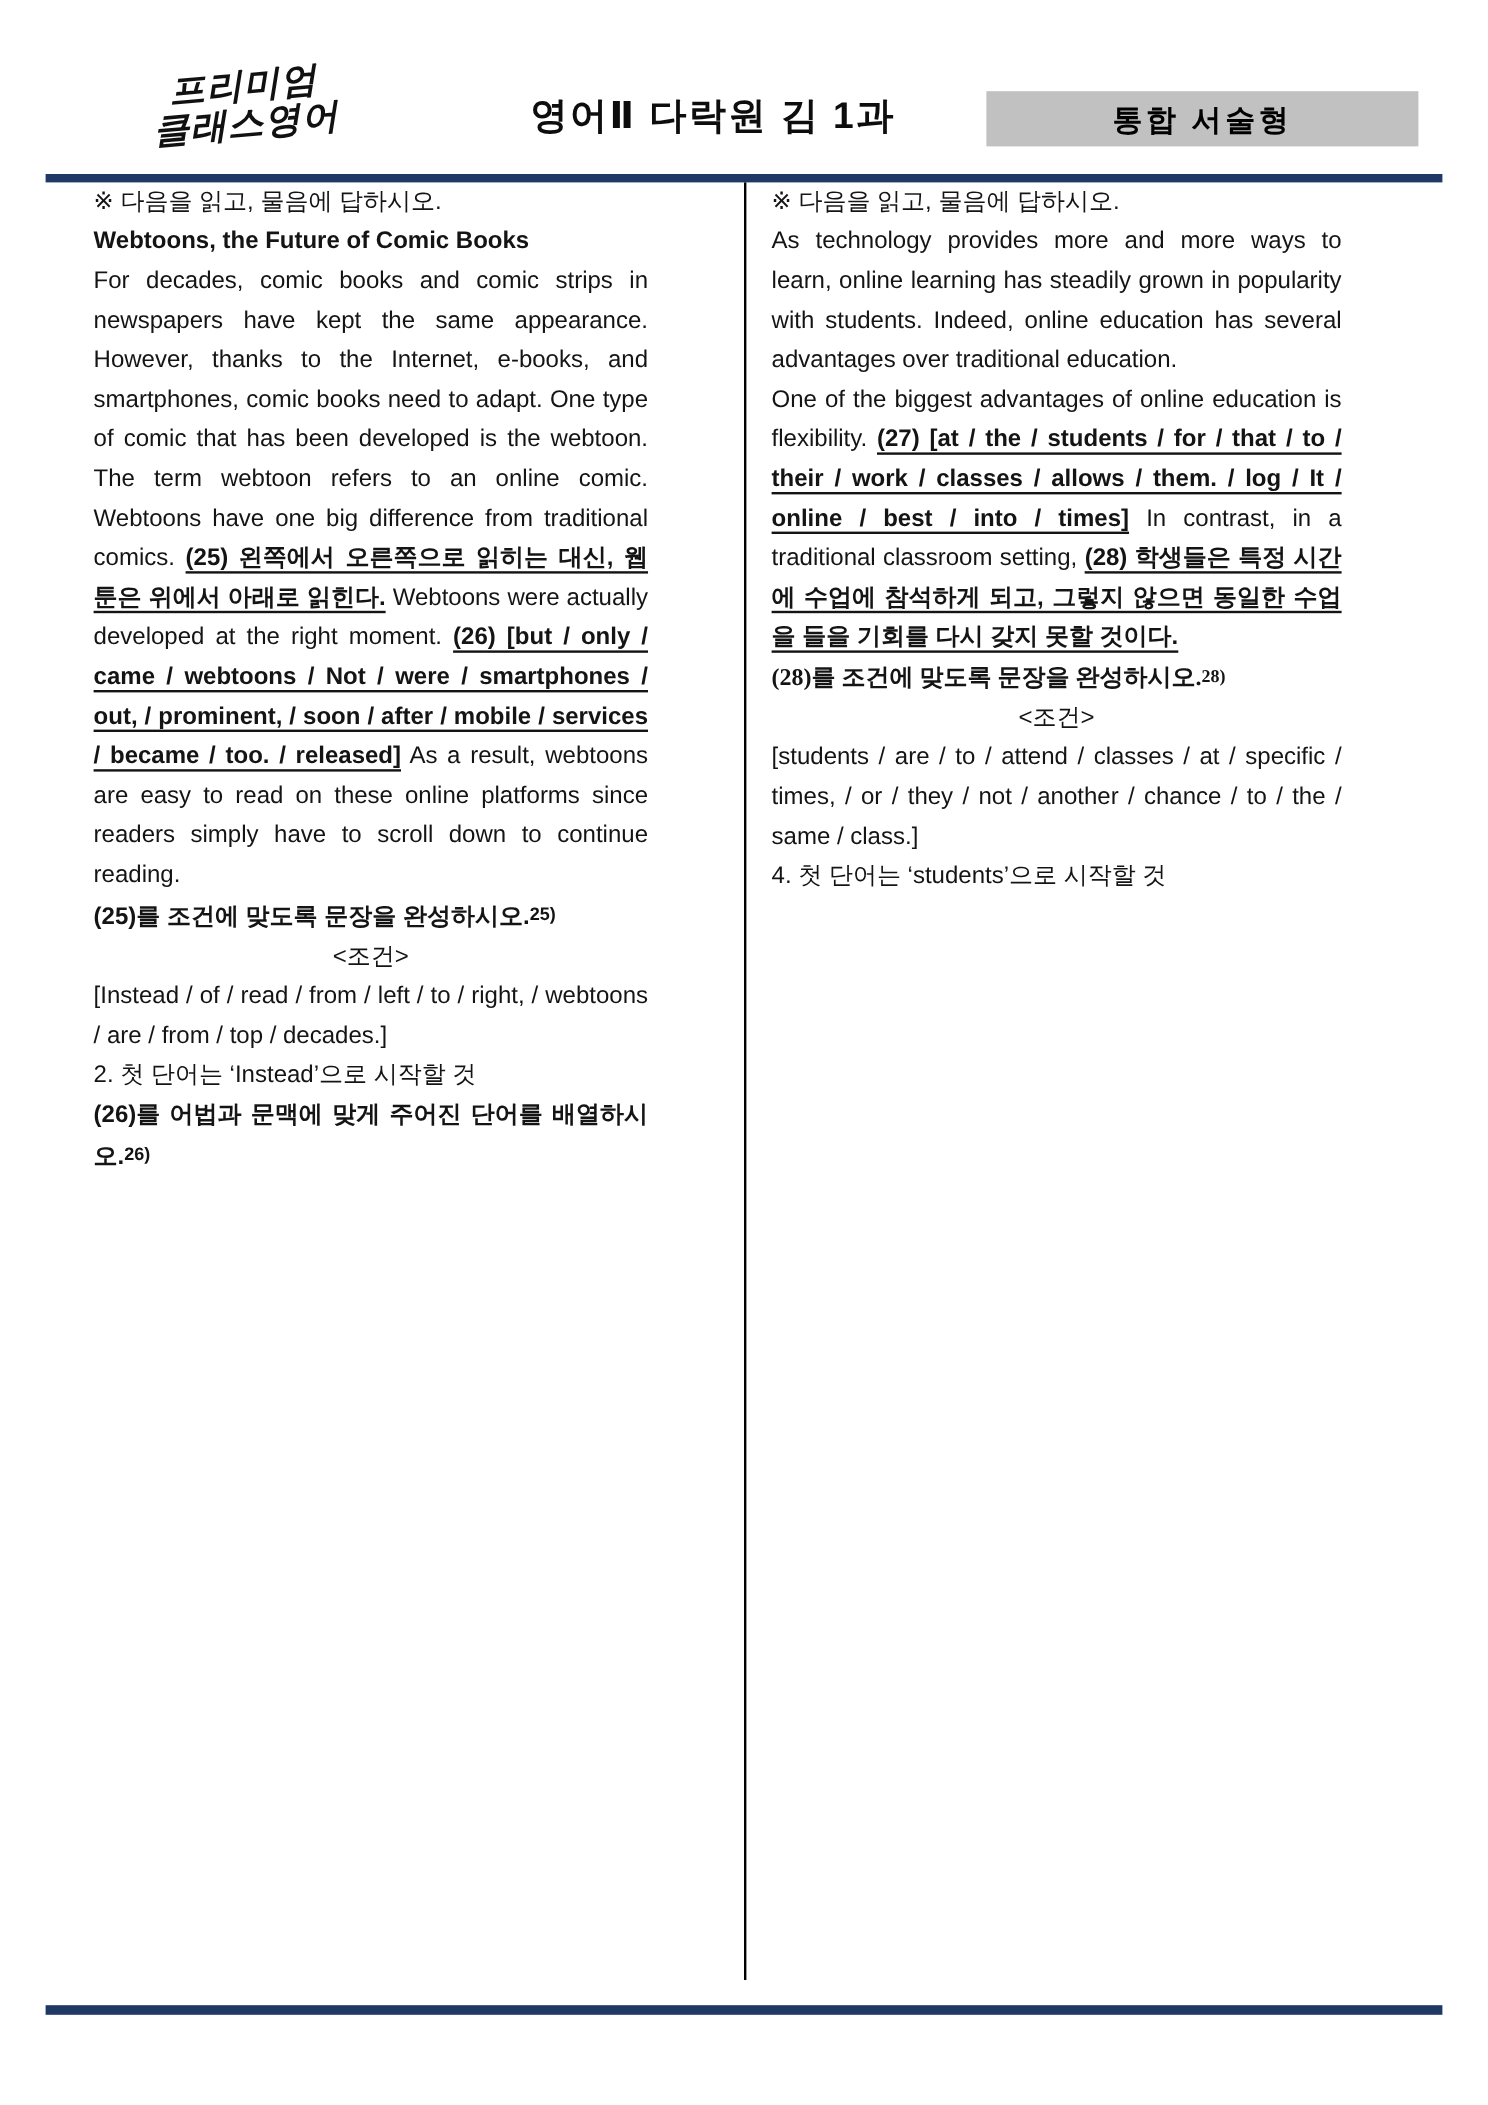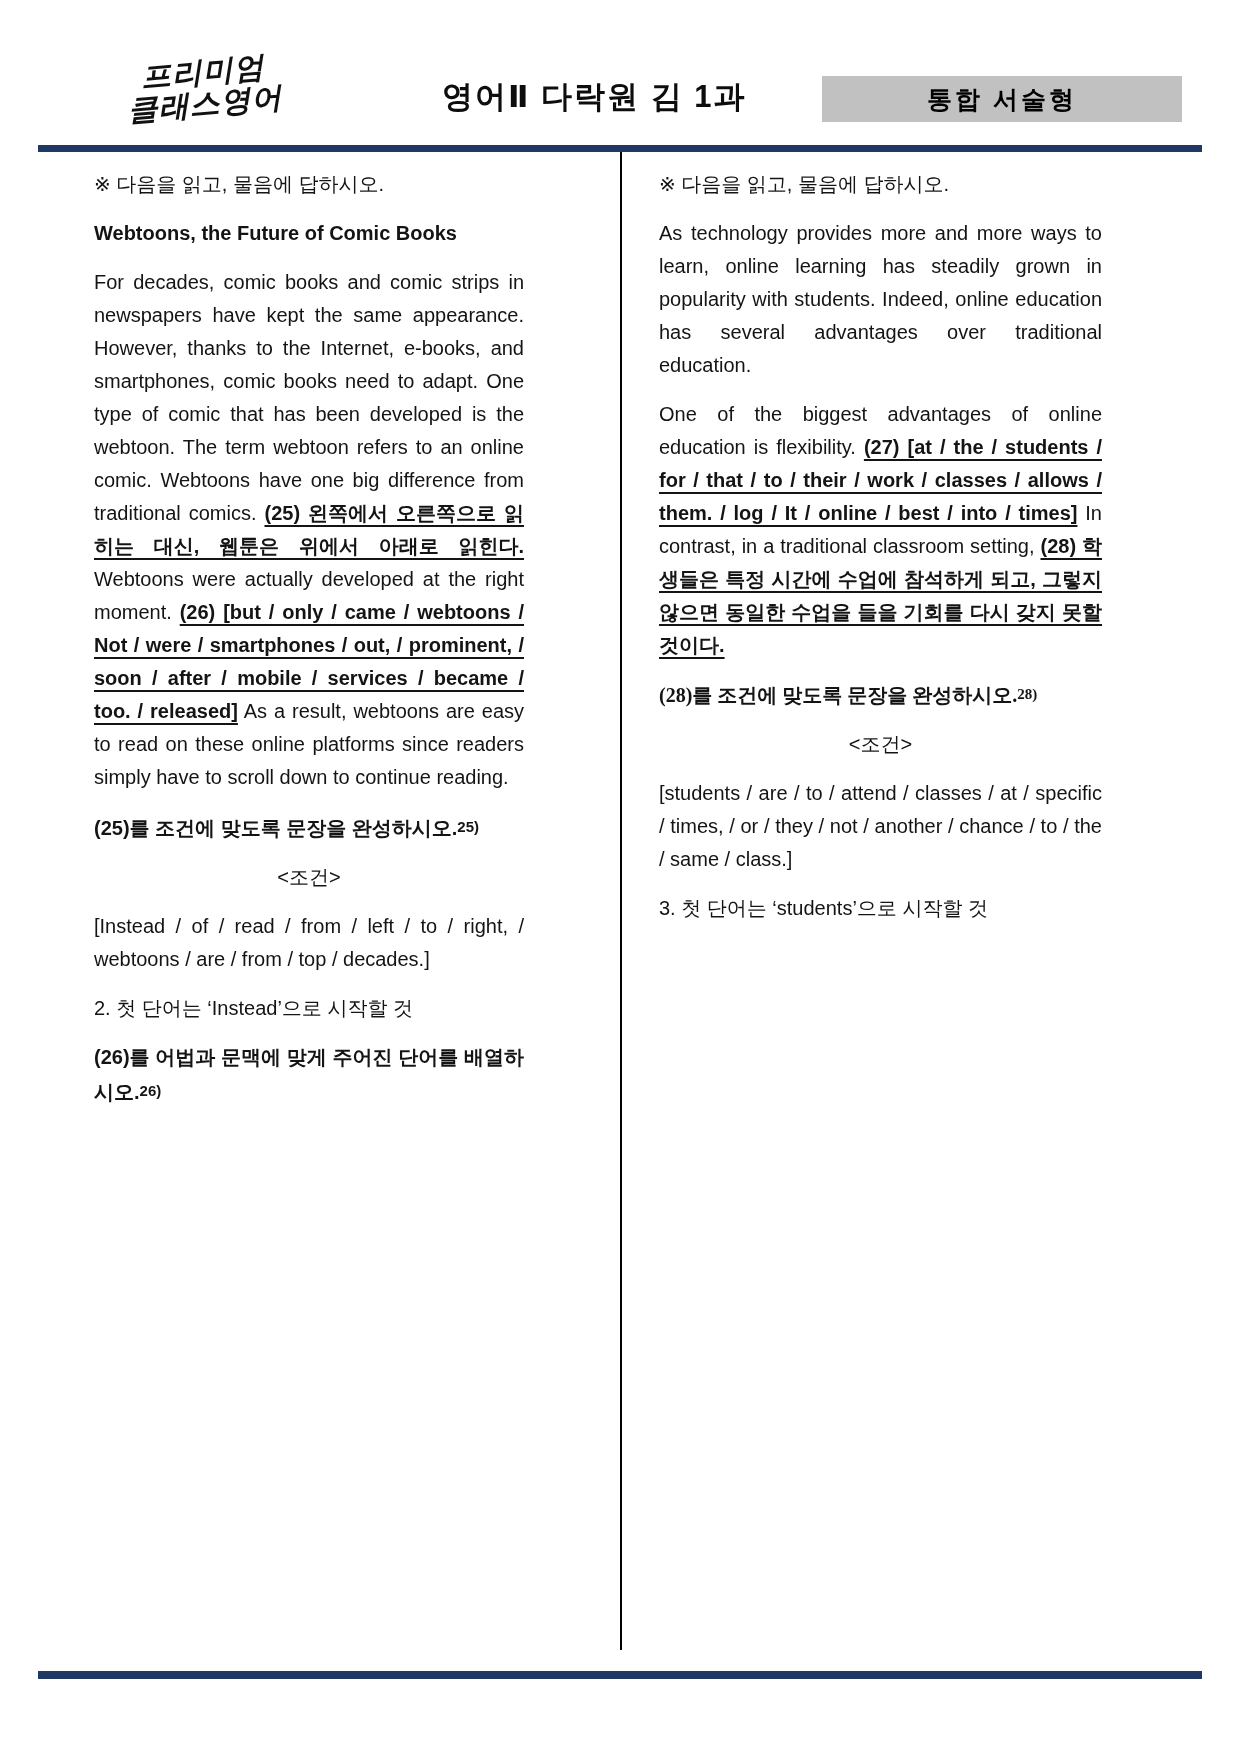--- a/index.html
+++ b/index.html
@@ -44,21 +44,21 @@
     position:absolute;left:620px;top:152px;width:2px;height:1498px;
     background:#000;
   }
   
   .col{
     position:absolute;top:152px;
     font-size:20px;line-height:33px;color:#141414;
   }
   .col-left{left:78px;width:462px;}
   .col-right{left:643px;width:475px;}
-  .col p{margin:16px;}
+  .col p{margin:0;}
   .just{text-align:justify;}
   .instr{margin-top:16px;}
   .ptitle{margin-top:57px;font-weight:bold;}
   .passage{margin-top:46px;}
   .bu{
     font-weight:700;
     text-decoration:underline;
     text-decoration-thickness:2px;
     text-underline-offset:5px;
   }
@@ -103,16 +103,16 @@
     <p class="q26 qline just"><span>(26)를 어법과 문맥에 맞게 주어진 단어를 배열하시오.</span><span class="note">26)</span></p>
   </div>
 
   <div class="col col-right">
     <p class="instr">※ 다음을 읽고, 물음에 답하시오.</p>
     <p class="passage just">As technology provides more and more ways to learn, online learning has steadily grown in popularity with students. Indeed, online education has several advantages over traditional education.</p>
     <p class="p2 just"><span>One of the biggest advantages of online education is flexibility. </span><span class="bu">(27) [at / the / students / for / that / to / their / work / classes / allows / them. / log / It / online / best / into / times]</span><span> In contrast, in a traditional classroom setting, </span><span class="bu">(28) 학생들은 특정 시간에 수업에 참석하게 되고, 그렇지 않으면 동일한 수업을 들을 기회를 다시 갖지 못할 것이다. </span></p>
     <p class="q28 qline just"><span>(28)를 조건에 맞도록 문장을 완성하시오.</span><span class="note">28)</span></p>
     <p class="ctitle-r">&lt;조건&gt;</p>
     <p class="words-r just">[students / are / to / attend / classes / at / specific / times, / or / they / not / another / chance / to / the / same / class.]</p>
-    <p class="cond2-r">3. 첫 단어는 ‘students’으로 시작할 것</p>
+    <p class="cond2-r">4. 첫 단어는 ‘students’으로 시작할 것</p>
   </div>
 
 </div>
 
 </body></html>

